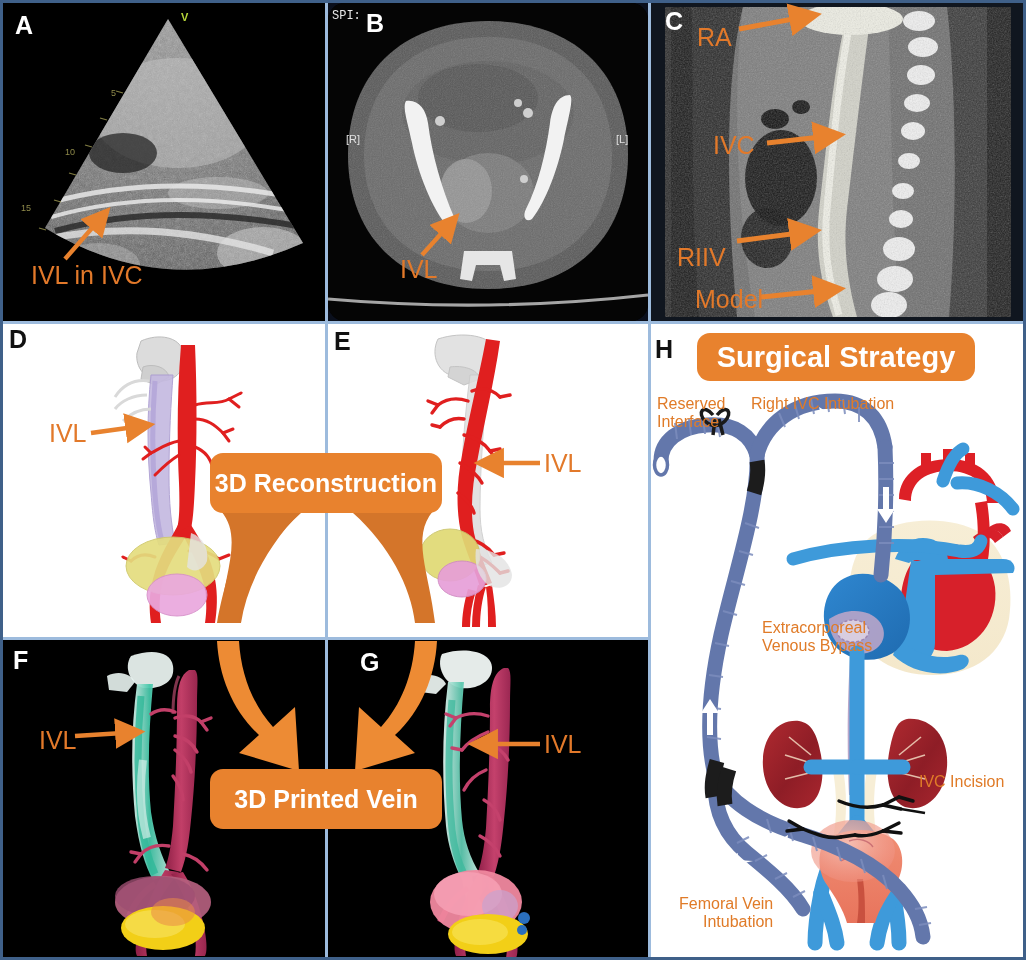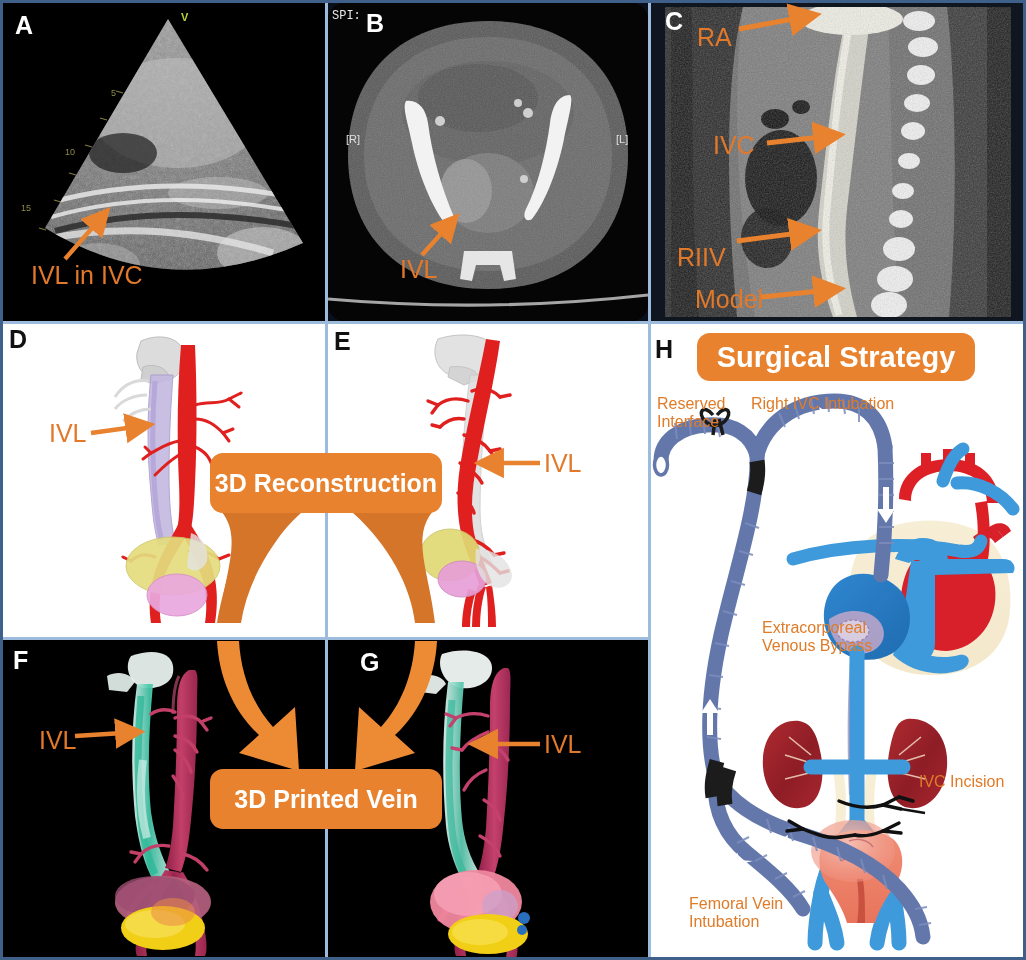--- a/index.html
+++ b/index.html
@@ -643,21 +643,21 @@
     <div class="olabel h" style="left:6px;top:72px;">
       <div>Reserved</div>
       <div>Interface</div>
     </div>
     <div class="olabel h" style="left:100px;top:72px;">Right IVC Intubation</div>
     <div class="olabel h" style="left:84px;top:296px;margin-left:27px;">
       <div>Extracorporeal</div>
       <div>Venous Bypass</div>
     </div>
     <div class="olabel h" style="left:268px;top:450px;">IVC Incision</div>
-    <div class="olabel h" style="left:38px;top:572px;">
+    <div class="olabel h" style="left:28px;top:572px;text-align:right;">
       <div>Femoral Vein</div>
       <div>Intubation</div>
     </div>
     <span class="panel-letter letter-black" style="left:4px;top:12px;">H</span>
   </div>
 
   <svg style="position:absolute;left:0;top:320px;width:645px;height:637px;z-index:50;pointer-events:none;" viewBox="0 0 645 637">
 
     <path d="M218 188 L298 188 C264 224 244 262 238 300 L214 300 C222 250 244 214 218 188 Z" fill="#D4752A"></path>
     <path d="M218 188 C262 188 298 190 298 190 C262 222 240 264 236 300 L216 300 C222 248 240 214 218 188 Z" fill="#D4752A"></path>

